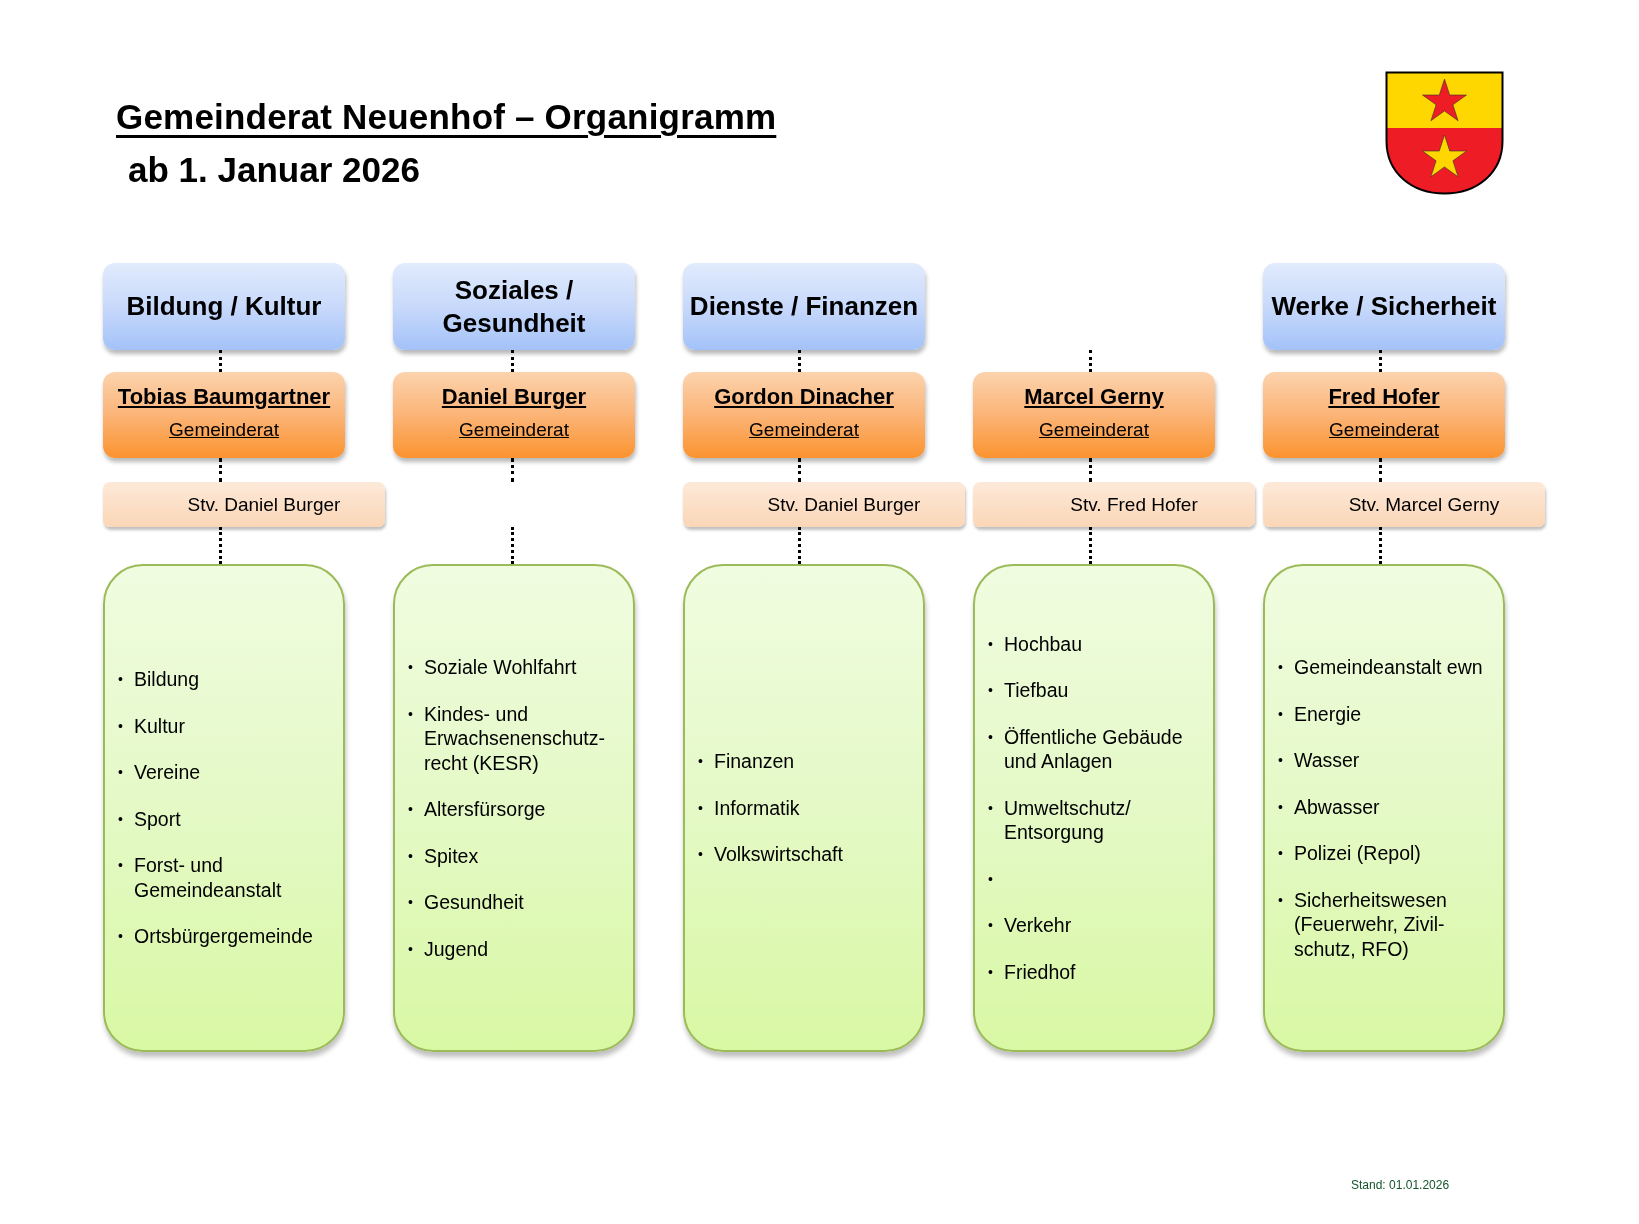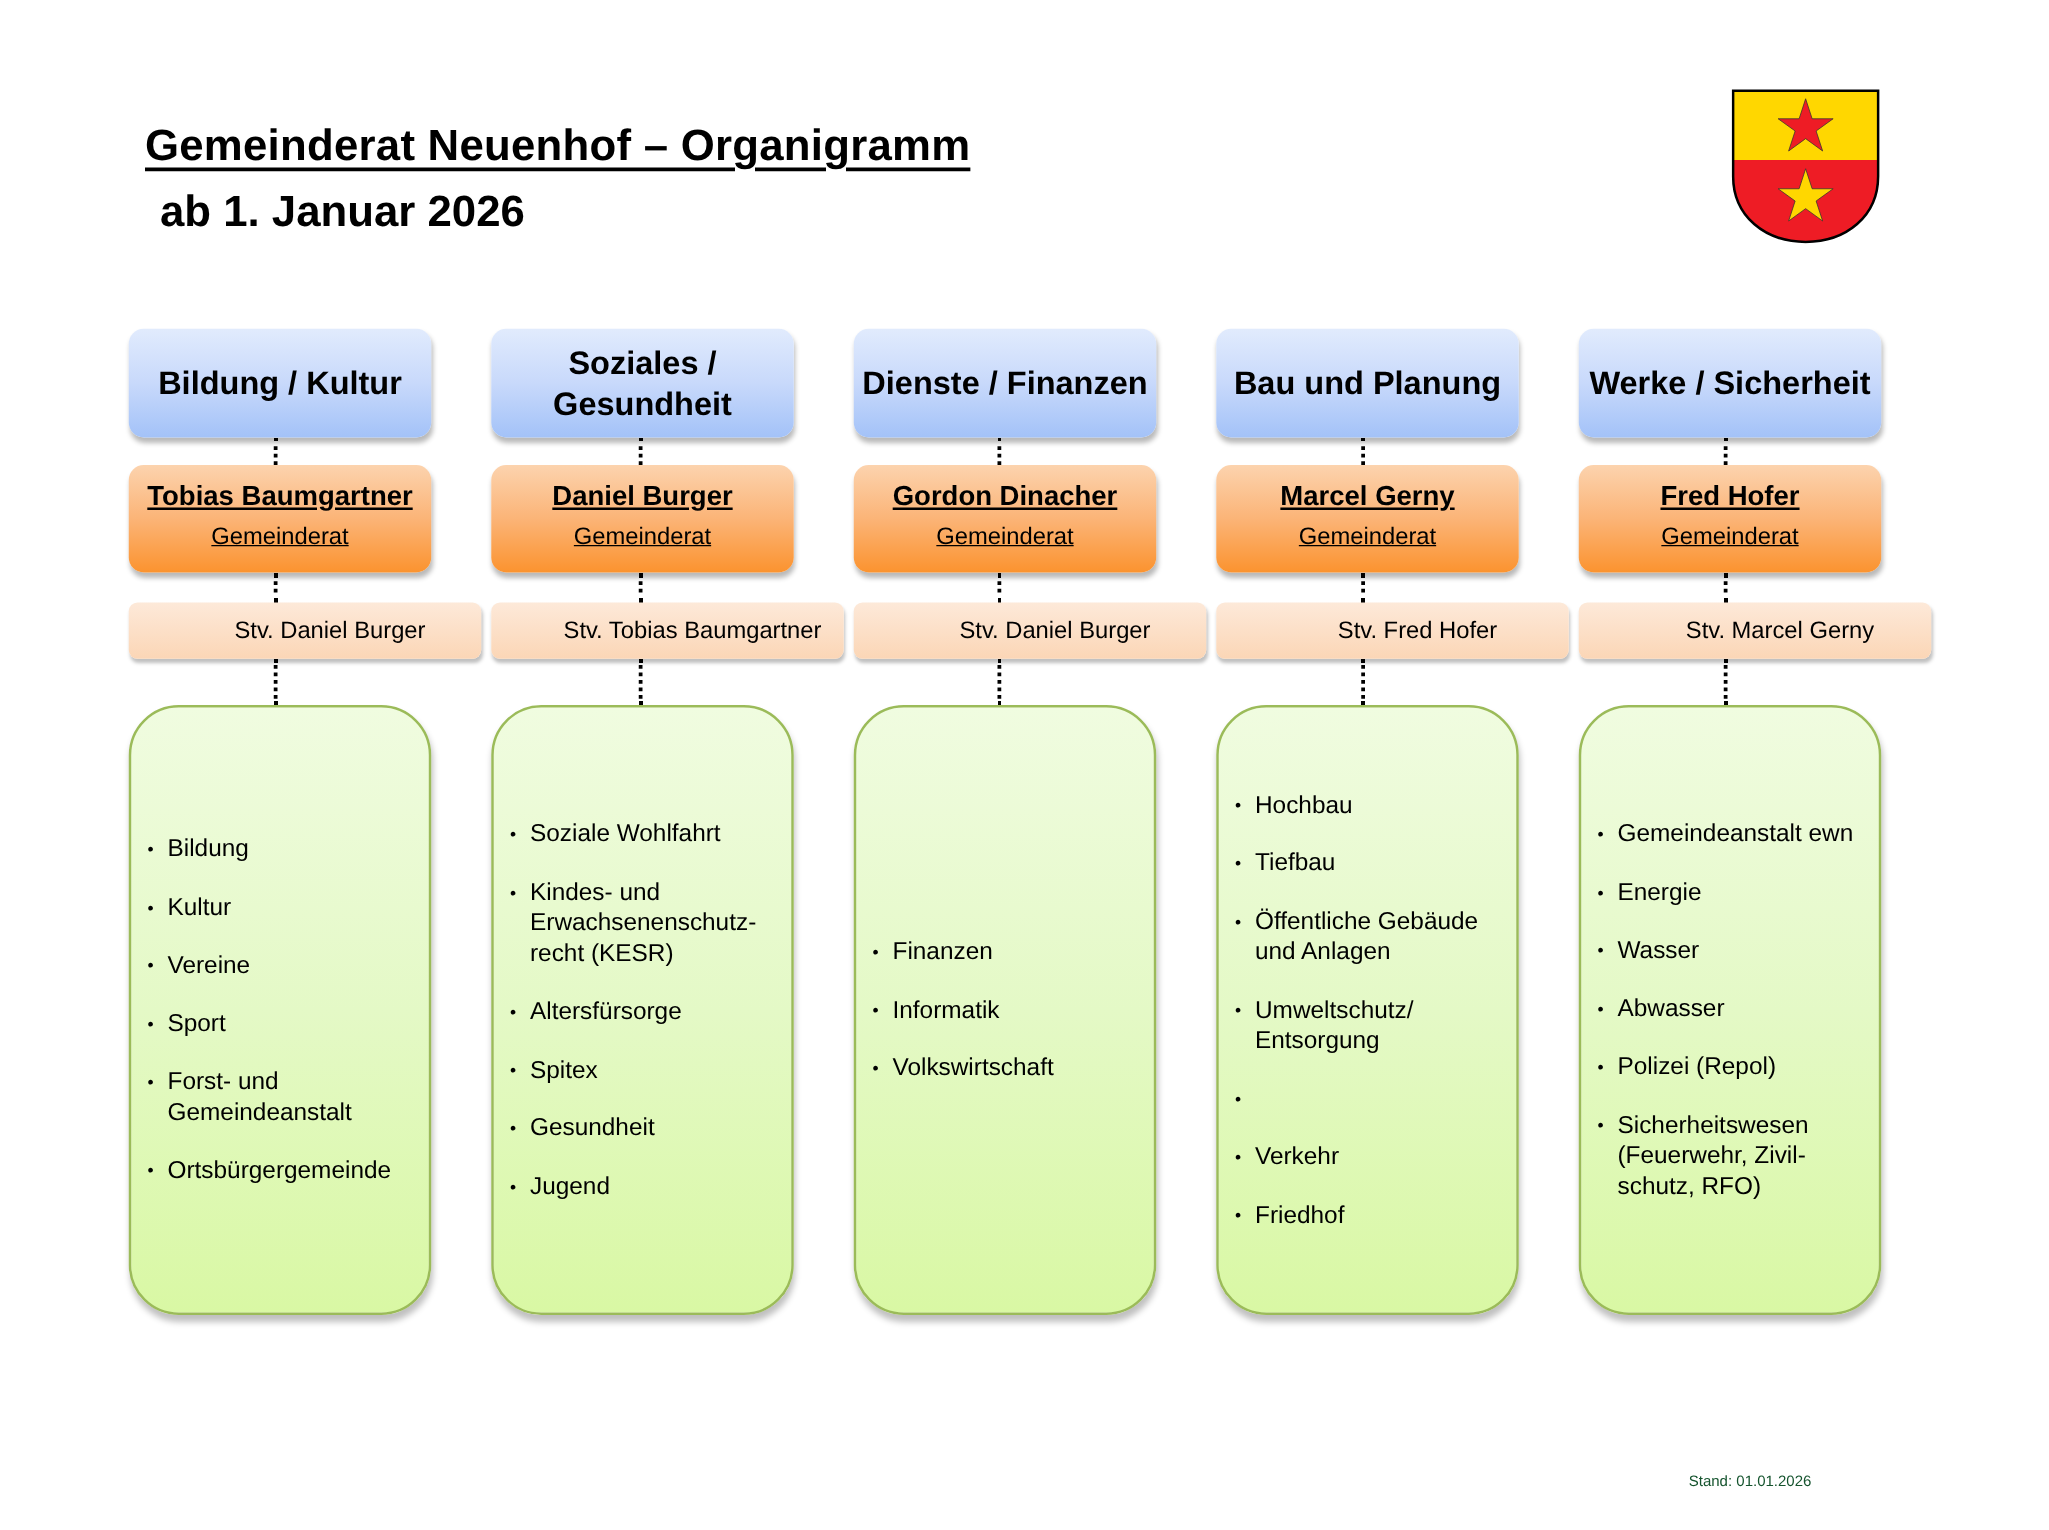--- a/index.html
+++ b/index.html
@@ -105,23 +105,20 @@
     <div class="conn" style="top: 350px; height: 22px; left: 118px;"></div>
     <div class="conn" style="top: 458px; height: 24px; left: 118px;"></div>
     <div class="conn" style="top: 527px; height: 37px; left: 118px;"></div>
     <div class="box-dept">
       <span>Soziales / Gesundheit</span>
     </div>
     <div class="box-person">
       <div class="person-name">Daniel Burger</div>
       <div class="person-role">Gemeinderat</div>
     </div>
-    <div class="box-stv">
-      <span>Stv. Tobias Baumgartner</span>
-    </div>
     <div class="box-tasks">
         <div class="task">
           <span class="bullet">•</span>
           <span class="task-text">Soziale Wohlfahrt</span>
         </div>
         <div class="task">
           <span class="bullet">•</span>
           <span class="task-text">Kindes- und
 Erwachsenenschutz-
 recht (KESR)</span>
@@ -170,23 +167,20 @@
         <div class="task">
           <span class="bullet">•</span>
           <span class="task-text">Volkswirtschaft</span>
         </div>
       </div>
   </div>
     <div class="col" style="left: 973px;">
     <div class="conn" style="top: 350px; height: 22px; left: 116px;"></div>
     <div class="conn" style="top: 458px; height: 24px; left: 116px;"></div>
     <div class="conn" style="top: 527px; height: 37px; left: 116px;"></div>
-    <div class="box-dept">
-      <span>Bau und Planung</span>
-    </div>
     <div class="box-person">
       <div class="person-name">Marcel Gerny</div>
       <div class="person-role">Gemeinderat</div>
     </div>
     <div class="box-stv">
       <span>Stv. Fred Hofer</span>
     </div>
     <div class="box-tasks">
         <div class="task">
           <span class="bullet">•</span>

